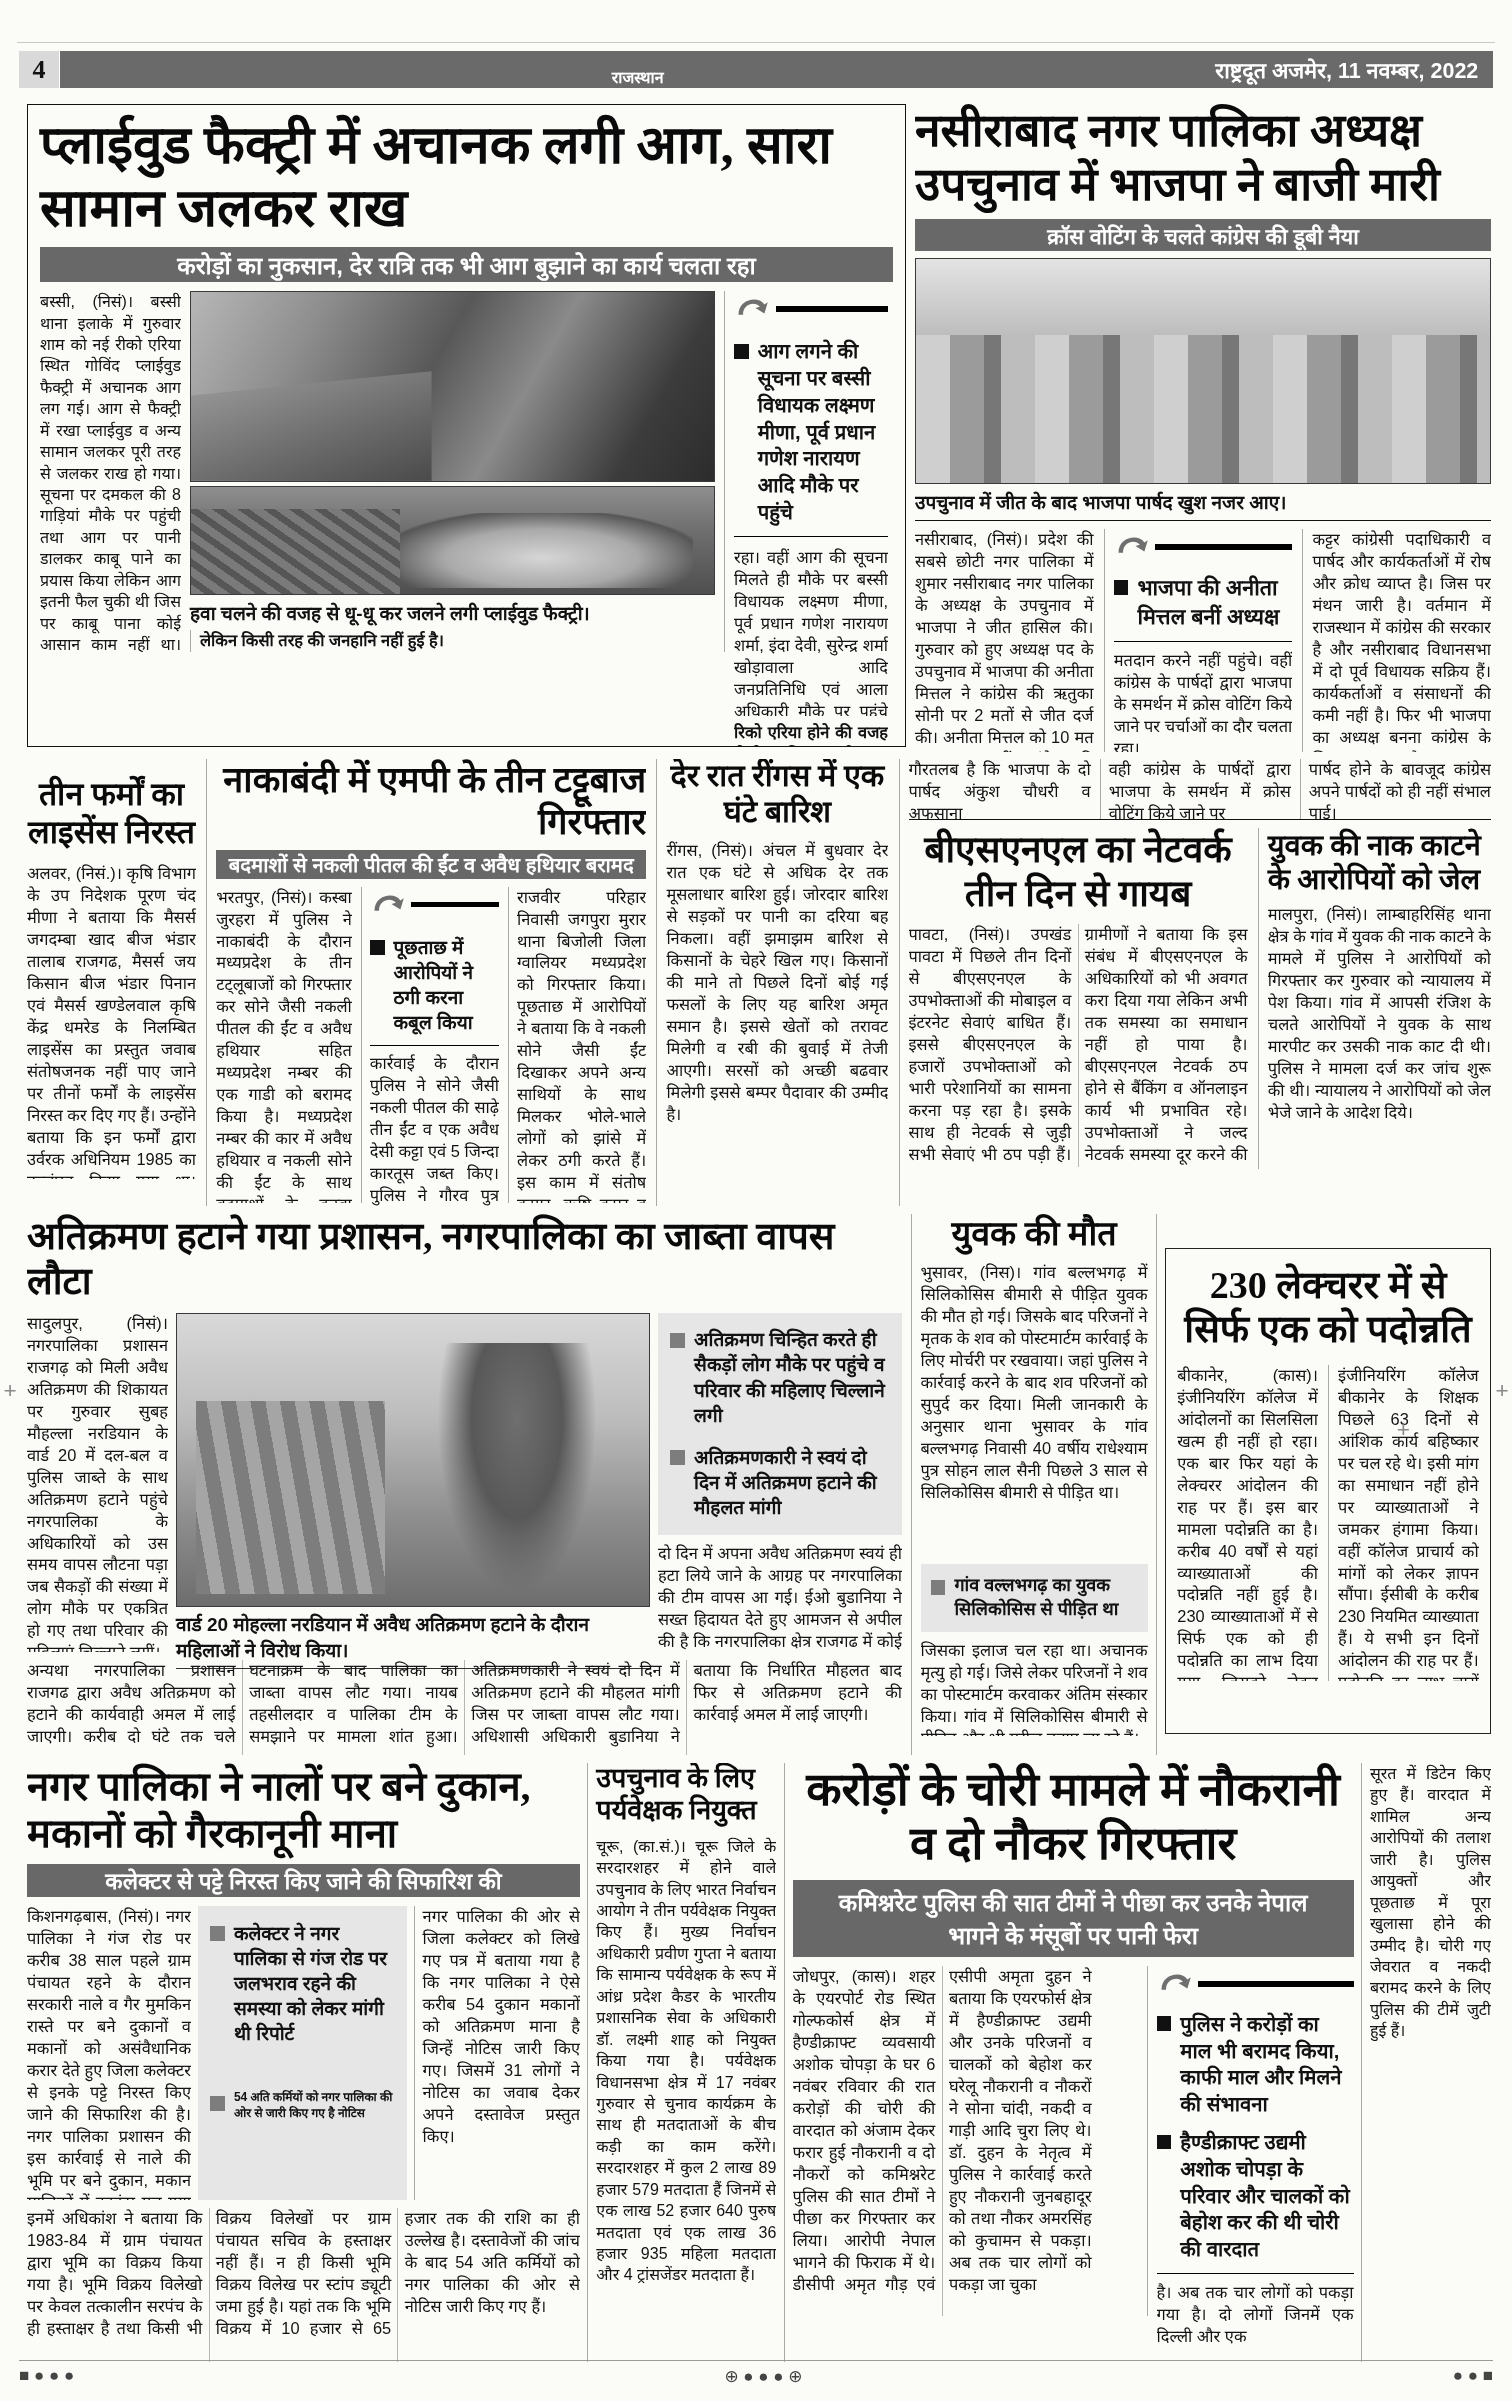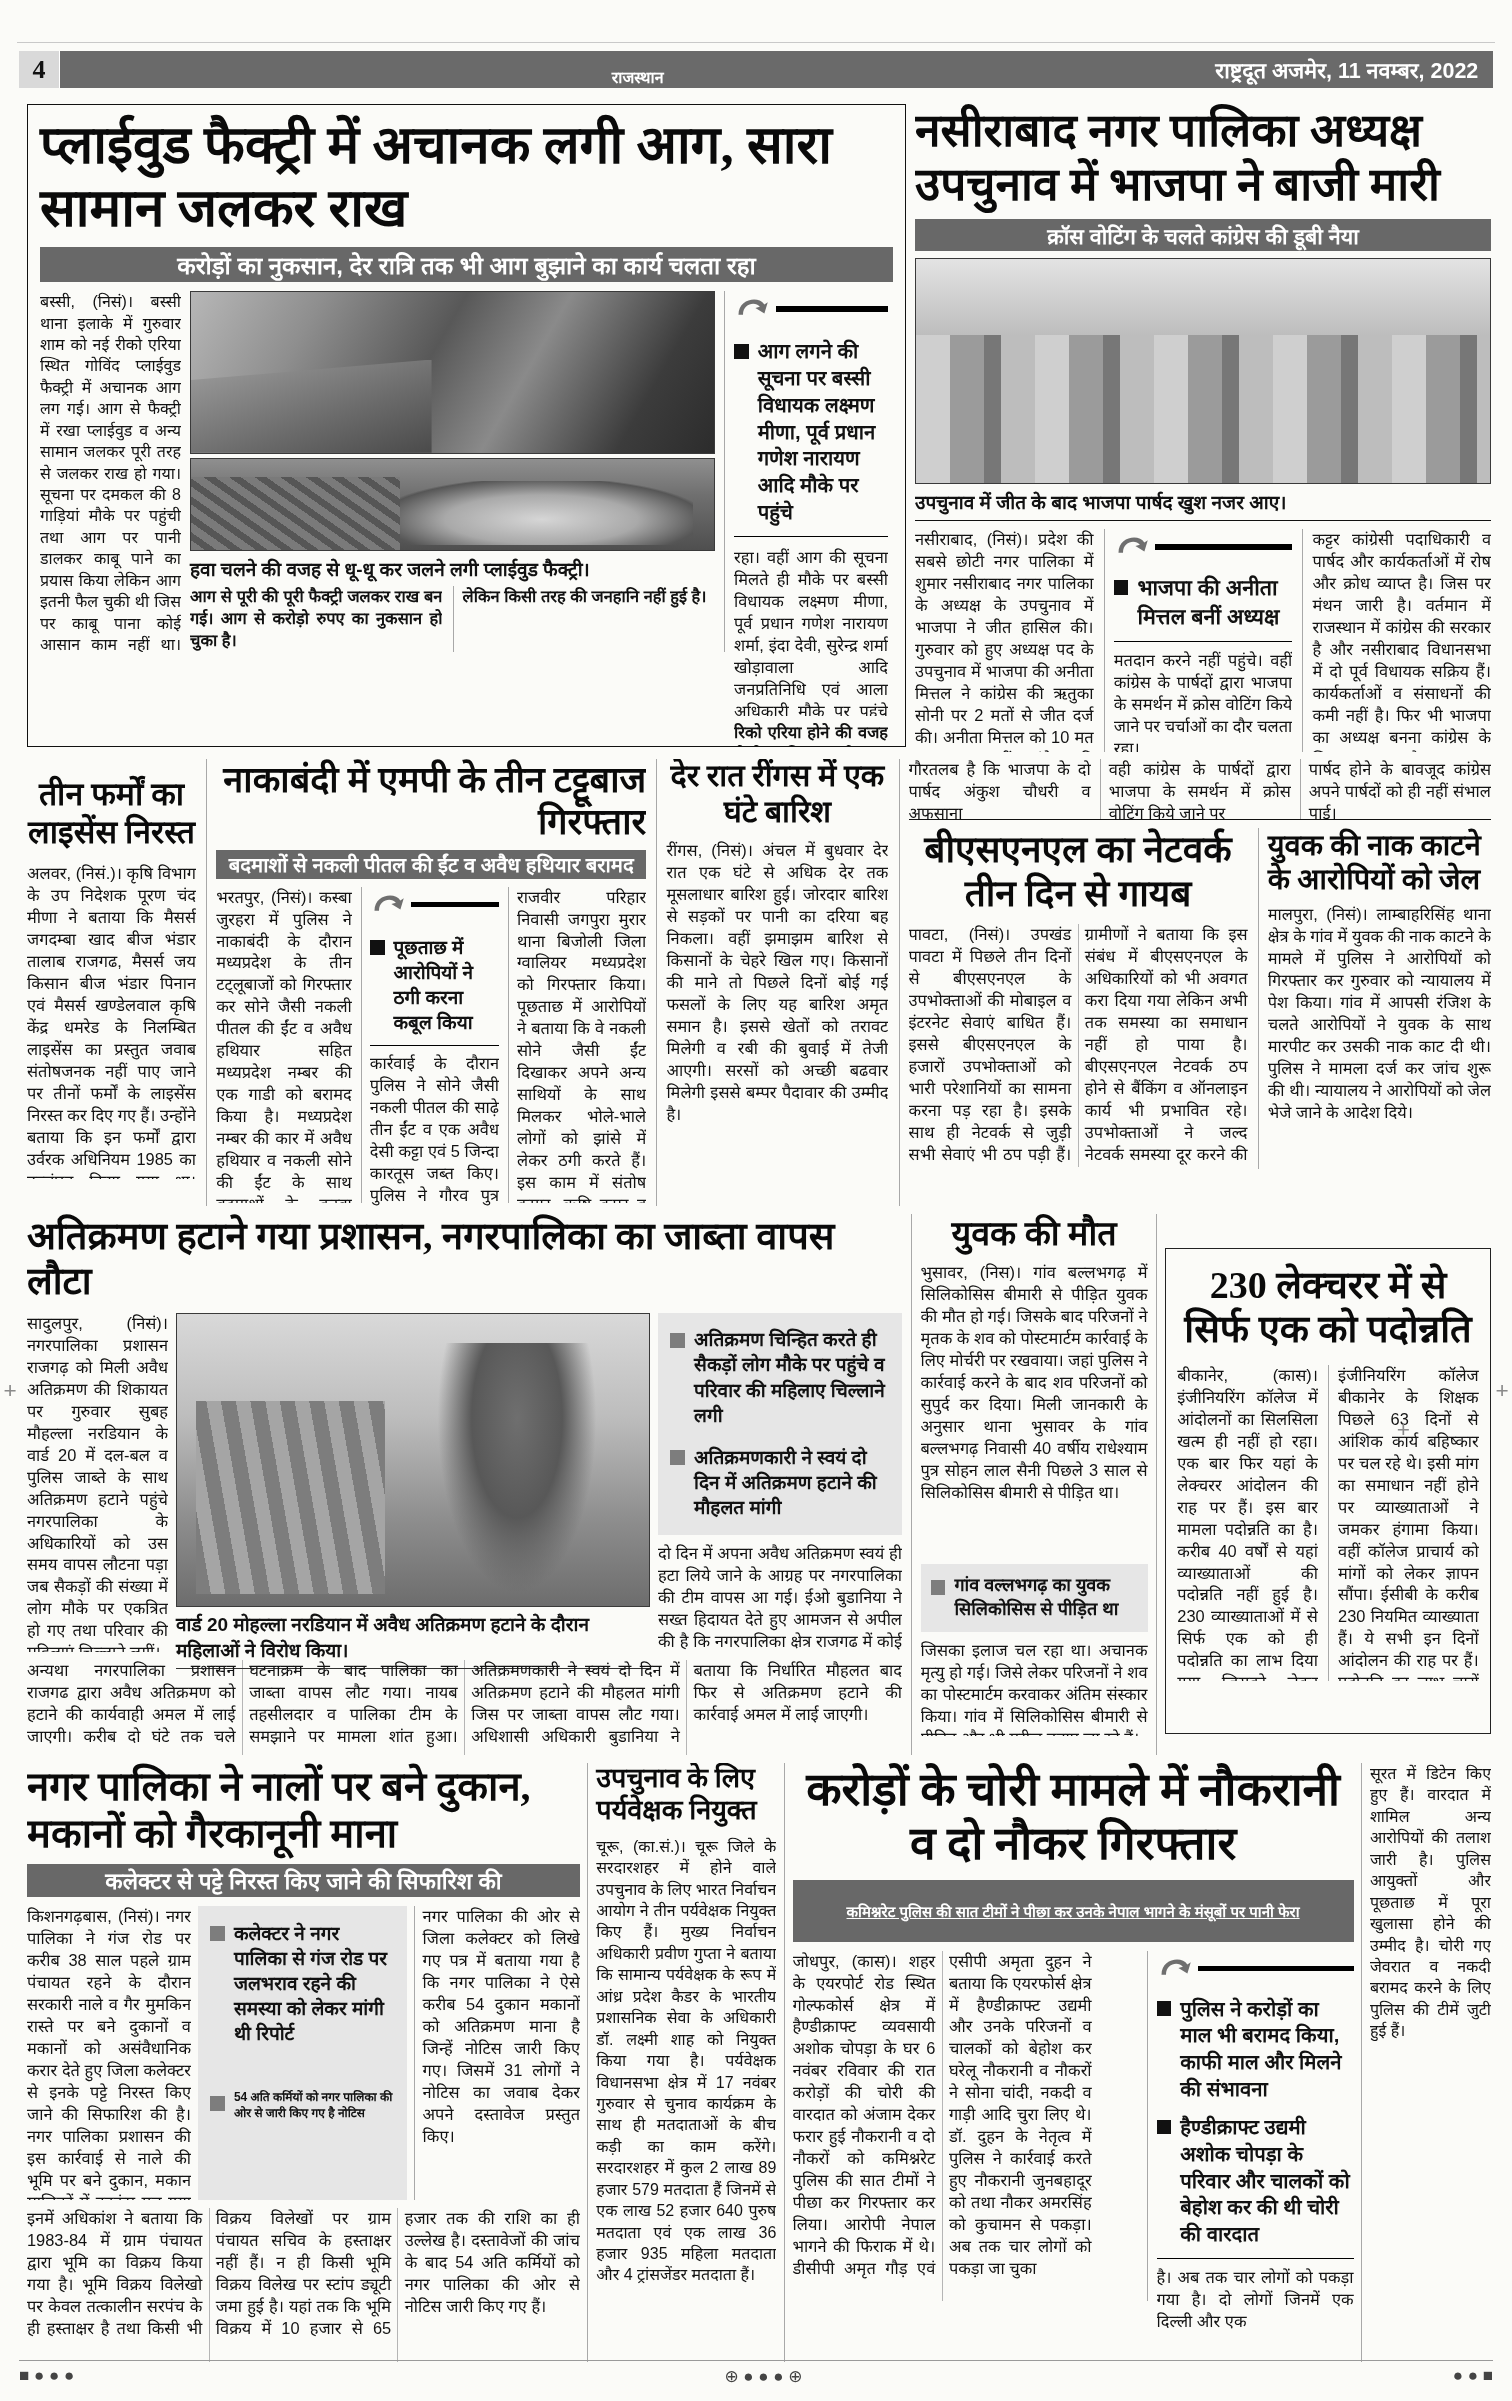--- a/index.html
+++ b/index.html
@@ -58,21 +58,20 @@
 <section class="abs" style="top:104px;left:27px;width:879px;height:643px;border:1.7px solid #111;padding:9px 12px;overflow:hidden;">
   <h1 class="hsec" style="font-size:53px;">प्लाईवुड फैक्ट्री में अचानक लगी आग, सारा सामान जलकर राख</h1>
   <div class="gbar" style="height:35px;font-size:24px;margin-top:8px;">करोड़ों का नुकसान, देर रात्रि तक भी आग बुझाने का कार्य चलता रहा</div>
   <div class="row" style="gap:9px;margin-top:9px;height:361px;">
     <div class="bt clip" style="width:141px;font-size:16px;">बस्सी, (निसं)। बस्सी थाना इलाके में गुरुवार शाम को नई रीको एरिया स्थित गोविंद प्लाईवुड फैक्ट्री में अचानक आग लग गई। आग से फैक्ट्री में रखा प्लाईवुड व अन्य सामान जलकर पूरी तरह से जलकर राख हो गया। सूचना पर दमकल की 8 गाड़ियां मौके पर पहुंची तथा आग पर पानी डालकर काबू पाने का प्रयास किया लेकिन आग इतनी फैल चुकी थी जिस पर काबू पाना कोई आसान काम नहीं था। बताया जा रहा है कि गोविंद प्लाईवुड फैक्ट्री में शाम करीबन 5 बजे अचानक शॉर्ट सर्किट से आग लग गई जिसके बाद आग ने विकराल रूप धारण कर लिया। आग की तीव्रता का अंदाजा इसी से लगाया जा सकता है कि फैक्ट्री से दूर दूर तक आग की लपटें दिखाई दे रही थी।</div>
     <div style="width:525px;display:flex;flex-direction:column;gap:4.5px;">
       <div class="photo ph-smoke" style="height:198px;"></div>
       <div class="photo ph-car" style="height:113px;"></div>
       <div class="caption">हवा चलने की वजह से धू-धू कर जलने लगी प्लाईवुड फैक्ट्री।</div>
       <div class="row" style="gap:10.2px;">
-        <div class="bt clip" style="flex:1;font-weight:bold;">आग से पूरी की पूरी फैक्ट्री जलकर राख बन गई। आग से करोड़ो रुपए का नुकसान हो चुका है।</div>
         <div class="bt clip vr" style="flex:1;padding-left:9px;font-weight:bold;">लेकिन किसी तरह की जनहानि नहीं हुई है।</div>
       </div>
     </div>
     <div class="vr" style="width:164px;padding-left:9px;">
       <div class="hl-head">
         <svg class="curve" viewBox="0 0 64 64">
             <path d="M8 42 C8 14 44 8 54 24 L60 20 54 40 38 30 46 28 C38 18 16 22 16 42 Z" fill="#6f6f6f"></path>
           </svg>
         <div class="hl-rule"></div>
       </div>
@@ -236,21 +235,21 @@
     <div class="bt clip" style="margin-top:8px;height:186px;column-count:3;column-gap:13.6px;column-rule:0.6px solid #b5b5b5;">इनमें अधिकांश ने बताया कि 1983-84 में ग्राम पंचायत द्वारा भूमि का विक्रय किया गया है। भूमि विक्रय विलेखो पर केवल तत्कालीन सरपंच के ही हस्ताक्षर है तथा किसी भी विक्रय विलेखों पर ग्राम पंचायत सचिव के हस्ताक्षर नहीं हैं। न ही किसी भूमि विक्रय विलेख पर स्टांप ड्यूटी जमा हुई है। यहां तक कि भूमि विक्रय में 10 हजार से 65 हजार तक की राशि का ही उल्लेख है। दस्तावेजों की जांच के बाद 54 अति कर्मियों को नगर पालिका की ओर से नोटिस जारी किए गए हैं।</div>
   </article>
 
   <article class="vr" style="width:189px;padding-left:8px;overflow:hidden;">
     <h2 class="hsec" style="font-size:27px;">उपचुनाव के लिए पर्यवेक्षक नियुक्त</h2>
     <div class="bt clip" style="margin-top:9px;height:508px;font-size:16px;">चूरू, (का.सं.)। चूरू जिले के सरदारशहर में होने वाले उपचुनाव के लिए भारत निर्वाचन आयोग ने तीन पर्यवेक्षक नियुक्त किए हैं। मुख्य निर्वाचन अधिकारी प्रवीण गुप्ता ने बताया कि सामान्य पर्यवेक्षक के रूप में आंध्र प्रदेश कैडर के भारतीय प्रशासनिक सेवा के अधिकारी डॉ. लक्ष्मी शाह को नियुक्त किया गया है। पर्यवेक्षक विधानसभा क्षेत्र में 17 नवंबर गुरुवार से चुनाव कार्यक्रम के साथ ही मतदाताओं के बीच कड़ी का काम करेंगे। सरदारशहर में कुल 2 लाख 89 हजार 579 मतदाता हैं जिनमें से एक लाख 52 हजार 640 पुरुष मतदाता एवं एक लाख 36 हजार 935 महिला मतदाता और 4 ट्रांसजेंडर मतदाता हैं।</div>
   </article>
 
   <article class="vr" style="width:570px;padding-left:8px;overflow:hidden;">
     <h1 class="hsec" style="font-size:46px;text-align:center;">करोड़ों के चोरी मामले में नौकरानी व दो नौकर गिरफ्तार</h1>
-    <div class="gbar" style="min-height:62px;font-size:15px;margin-top:8px;padding:5.6px 22.6px;text-decoration:underline;">कमिश्नरेट पुलिस की सात टीमों ने पीछा कर उनके नेपाल भागने के मंसूबों पर पानी फेरा</div>
+    <div class="gbar" style="min-height:62px;font-size:24px;margin-top:8px;padding:5.6px 22.6px;">कमिश्नरेट पुलिस की सात टीमों ने पीछा कर उनके नेपाल भागने के मंसूबों पर पानी फेरा</div>
     <div class="row" style="gap:9px;margin-top:9px;height:350px;">
       <div class="bt cols2 clip" style="width:299px;">
         <span>जोधपुर, (कास)। शहर के एयरपोर्ट रोड स्थित गोल्फकोर्स क्षेत्र में हैण्डीक्राफ्ट व्यवसायी अशोक चोपड़ा के घर 6 नवंबर रविवार की रात करोड़ों की चोरी की वारदात को अंजाम देकर फरार हुई नौकरानी व दो नौकरों को कमिश्नरेट पुलिस की सात टीमों ने पीछा कर गिरफ्तार कर लिया। आरोपी नेपाल भागने की फिराक में थे।</span>
         <span> </span>
         <span>डीसीपी अमृत गौड़ एवं एसीपी अमृता दुहन ने बताया कि एयरफोर्स क्षेत्र में हैण्डीक्राफ्ट उद्यमी और उनके परिजनों व चालकों को बेहोश कर घरेलू नौकरानी व नौकरों ने सोना चांदी, नकदी व गाड़ी आदि चुरा लिए थे। डॉ. दुहन के नेतृत्व में पुलिस ने कार्रवाई करते हुए नौकरानी जुनबहादूर को तथा नौकर अमरसिंह को कुचामन से पकड़ा। अब तक चार लोगों को पकड़ा जा चुका</span>
       </div>
       <div class="vr" style="flex:1;padding-left:9px;margin-left:46px;">
         <div class="hl-head">
           <svg class="curve" viewBox="0 0 64 64">
               <path d="M8 42 C8 14 44 8 54 24 L60 20 54 40 38 30 46 28 C38 18 16 22 16 42 Z" fill="#6f6f6f"></path>

